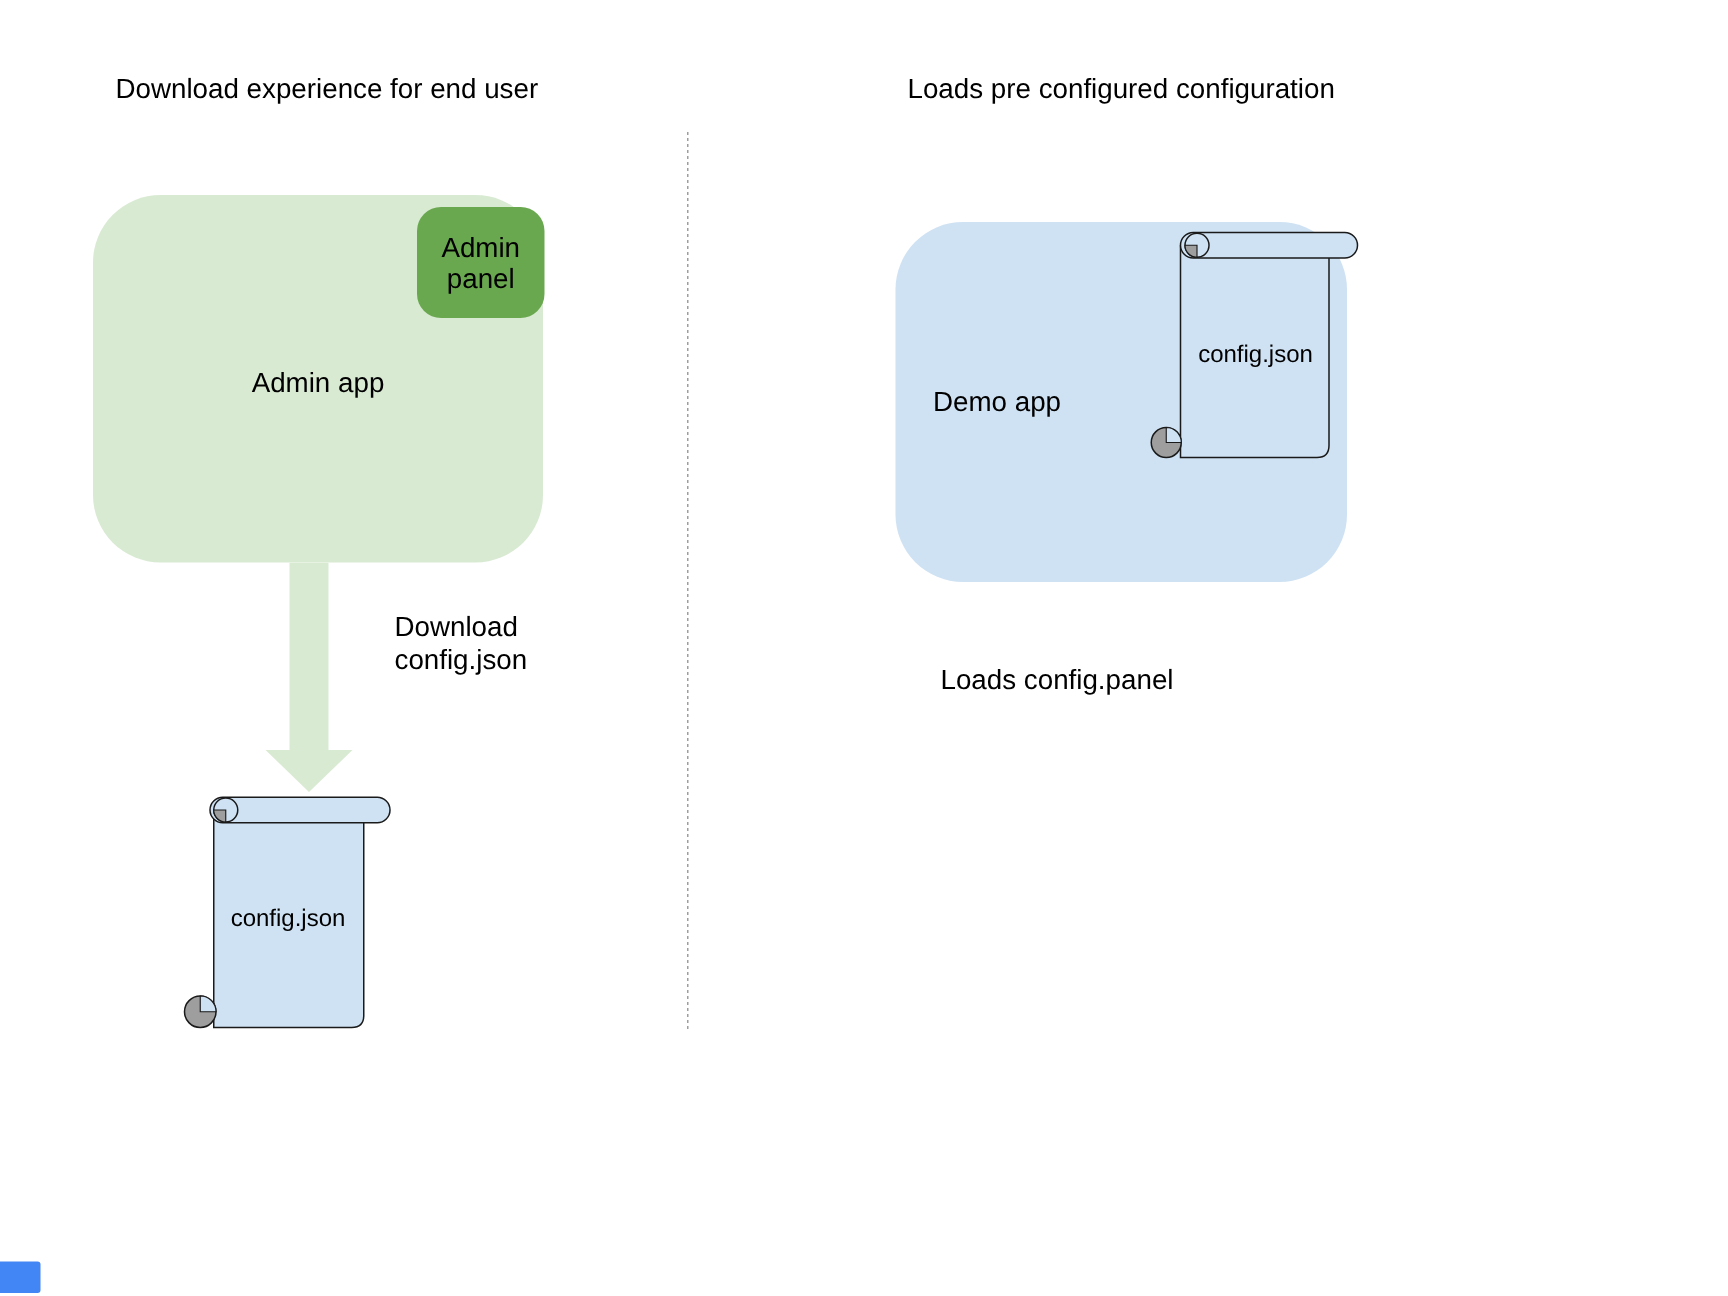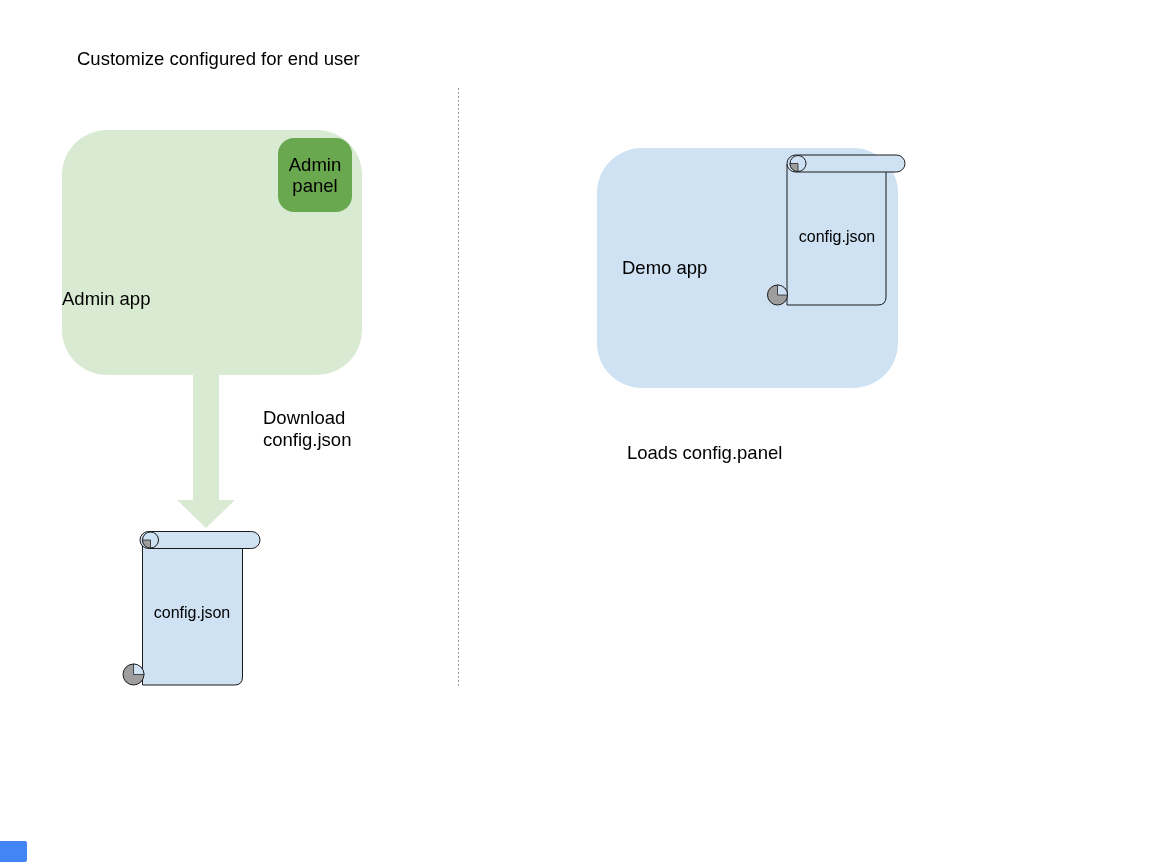--- a/index.html
+++ b/index.html
@@ -21,29 +21,29 @@
   .label {
     font-size: 18.5px;
     line-height: 22px;
   }
   .app-box {
     border-radius: 45px;
   }
   #admin-app { left: 62px; top: 130px; width: 300px; height: 245px; background: var(--app_green); }
   #demo-app  { left: 597px; top: 148px; width: 301px; height: 240px; background: var(--light_blue); }
   #admin-panel {
-    left: 278px; top: 138px; width: 74px; height: 74px;
+    left: 278px; top: 138px; width: 85px; height: 74px;
     background: var(--panel_green);
     border-radius: 16px;
     display: flex; align-items: center; justify-content: center;
     text-align: center;
     font-size: 18.5px; line-height: 21px;
     padding: 0 6px; box-sizing: border-box;
   }
-  #admin-app-label { left: 62px; top: 244px; width: 300px; text-align: left; margin-top: 44px; }
+  #admin-app-label { left: 62px; top: 244px; width: 300px; text-align: center; }
   #demo-app-label  { left: 622px; top: 257px; width: 156px; text-align: left; }
   #left-title  { left: 77px;  top: 48px; }
   #right-title { left: 605px; top: 48px; }
   #download-label { left: 263px; top: 407px; }
   #loads-caption  { left: 627px; top: 442px; }
   .scroll-label {
     font-size: 16px;
     line-height: 20px;
     text-align: center;
     width: 100px;
@@ -66,21 +66,22 @@
     left: 0px; top: 841px; width: 27px; height: 21px;
     background: var(--blue_shape);
     border-radius: 0 2px 2px 0;
   }
 </style>
 </head>
 <body>
 
 <div id="canvas">
 
-  <div class="abs title" id="left-title">Customize configured for end user</div>
+  <div class="abs title" id="left-title">Download experience for end user</div>
+  <div class="abs title" id="right-title">Loads pre configured configuration</div>
 
   <div class="abs" id="divider"></div>
 
   <div class="abs app-box" id="admin-app"></div>
   <div class="abs" id="admin-panel">
     <span>Admin panel</span>
   </div>
   <div class="abs label" id="admin-app-label">Admin app</div>
 
   <svg class="abs" id="arrow-svg" width="72" height="155" viewBox="0 0 72 155">

